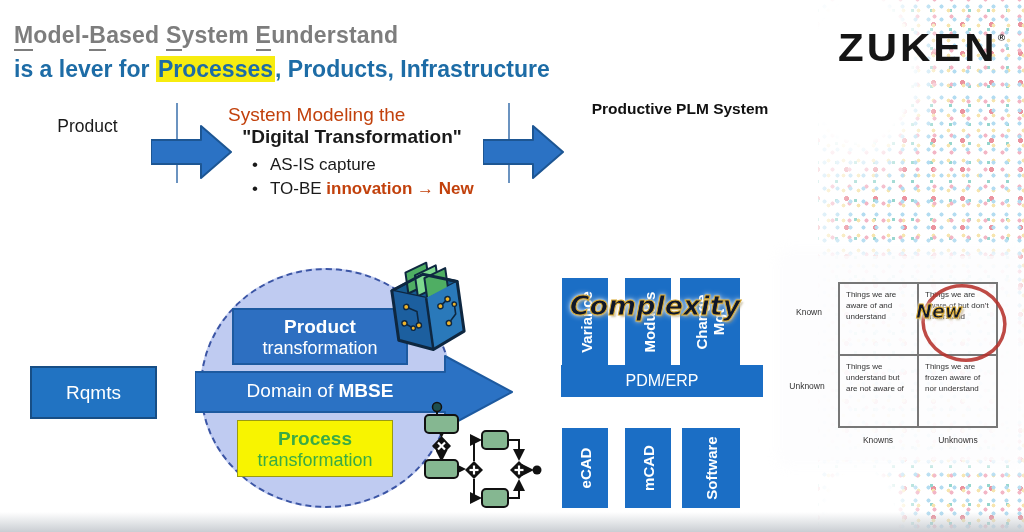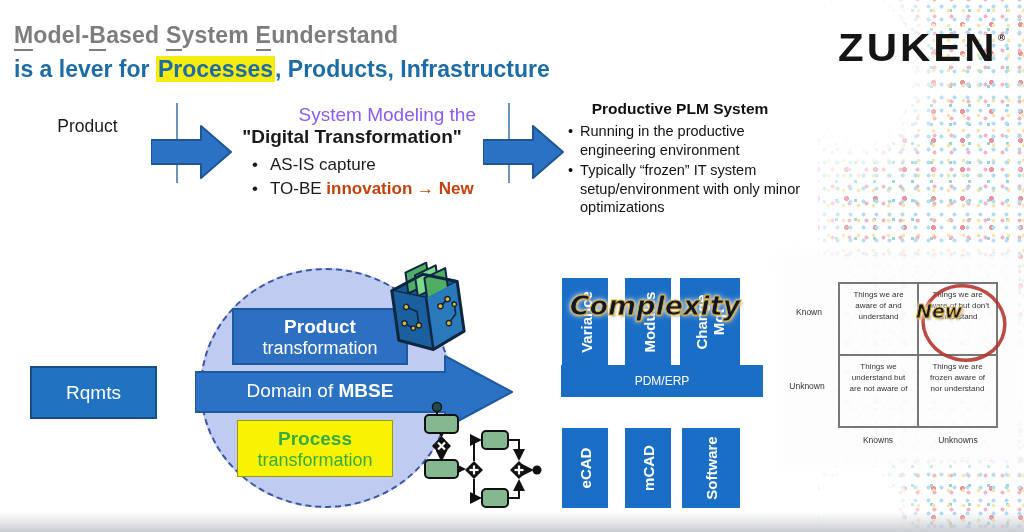--- a/index.html
+++ b/index.html
@@ -28,21 +28,21 @@
   .subtitle { position:absolute; left:14px; top:56px; font-size:23px; font-weight:bold; color:#1d6ca6; z-index:5; }
   .subtitle .hl { background:#f7ec0f; padding:0 2px; }
   .logo { position:absolute; left:838px; top:24px; font-size:42px; font-weight:800; color:#151515; letter-spacing:3px; transform:scaleY(.92); z-index:5; }
   .logo sup { font-size:10px; font-weight:bold; vertical-align:22px; letter-spacing:0; }
 
   
   .prodreq { position:absolute; left:10px; top:116px; width:155px; text-align:center; font-size:17.5px; line-height:21px; color:#1a1a1a; z-index:5; }
   .vline { position:absolute; width:2px; height:80px; top:103px; background:#6b93c0; z-index:4; }
   .blockarrow { position:absolute; z-index:5; }
   .sysmod { position:absolute; left:228px; top:104px; width:248px; z-index:5; }
-  .sysmod .h1 { text-align:right; font-size:19px; color:#8b5cf6; }
+  .sysmod .h1 { text-align:left; font-size:19px; color:#c2410c; }
   .sysmod .h2 { text-align:center; font-size:19px; font-weight:bold; color:#1a1a1a; }
   .sysmod ul { list-style:none; margin-top:5px; padding-left:24px; }
   .sysmod li { font-size:17px; line-height:24px; color:#1a1a1a; }
   .sysmod li::before { content:"•"; margin-right:12px; }
   .accent-red { color:#c2410c; font-weight:bold; }
   .plm { position:absolute; left:552px; top:100px; width:256px; z-index:5; }
   .plm .h1 { text-align:center; font-size:15.5px; font-weight:bold; color:#111; }
   .plm ul { list-style:none; margin-top:4px; padding-left:16px; }
   .plm li { font-size:14.5px; line-height:18.5px; color:#111; margin-bottom:2px; text-indent:-12px; padding-left:12px; }
   .plm li::before { content:"•"; margin-right:7px; }
@@ -66,26 +66,26 @@
   .wordart { position:absolute; font-family:"DejaVu Sans", sans-serif; font-weight:bold; font-style:italic; color:#0f172a; -webkit-text-stroke:1px #d9a92f; z-index:7;
     text-shadow: 0 0 3px #fff, 0 0 6px #fff, 2px 2px 2px rgba(120,90,10,.45); margin-top: 48px; }
   .wa-innovation { left:155px; top:474px; font-size:33px; }
   .wa-complexity { left:535px; top:242px; width:240px; text-align:center; font-size:27px; }
   .wa-alignment { left:534px; top:390px; width:236px; text-align:center; font-size:27px; }
   .wa-new { left:916px; top:252px; font-size:19px; }
 
   
   .col { position:absolute; background:#1b6ec5; z-index:3; }
   .col .rot { position:absolute; display:flex; align-items:center; justify-content:center; text-align:center; color:#fff; font-weight:bold; font-size:15px; line-height:17px; transform:rotate(-90deg); }
-  .pdm { position:absolute; left:561px; top:365px; width:202px; height:32px; background:#1b6ec5; color:#fff; font-size:12px; display:flex; align-items:center; justify-content:center; z-index:3; }
+  .pdm { position:absolute; left:561px; top:365px; width:202px; height:32px; background:#1b6ec5; color:#fff; font-size:16px; display:flex; align-items:center; justify-content:center; z-index:3; }
 
   
   .panel { position:absolute; left:784px; top:256px; width:232px; height:204px; background:rgba(253,253,254,.93); border-radius:6px; box-shadow:0 0 12px 8px rgba(253,253,254,.85); z-index:2; }
   .grid { position:absolute; left:838px; top:282px; width:160px; height:146px; display:grid; grid-template-columns:1fr 1fr; grid-template-rows:1fr 1fr; border:1px solid #777; z-index:3; }
-  .cell { border:0.5px solid #777; padding:6px 6px; font-size:8px; line-height:1.35; color:#333;text-align:center; }
+  .cell { border:0.5px solid #777; padding:6px 6px; font-size:8px; line-height:1.35; color:#333; }
   .mlabel { position:absolute; font-size:8.5px; color:#333; text-align:center; z-index:3; }
   .redcircle { position:absolute; left:916px; top:281px; z-index:4; }
 
   .bottomstrip { position:absolute; left:0; top:512px; width:1024px; height:20px; background:linear-gradient(to bottom, rgba(202,207,212,0), #caced3); z-index:8; }
 </style>
 </head>
 <body>
 
 <div id="slide">
 
@@ -117,24 +117,20 @@
     </ul>
   </div>
 
   <div class="vline" style="left:508px;"></div>
   <svg class="blockarrow" style="left:483px; top:124px;" width="82" height="56" viewBox="0 0 82 56">
     <polygon points="0,16 50,16 50,2 80,28 50,54 50,40 0,40" fill="#2b72c4" stroke="#1d5693" stroke-width="2" stroke-linejoin="round"></polygon>
   </svg>
 
   <div class="plm">
     <div class="h1">Productive PLM System</div>
-    <ul>
-      <li>Running in the productive engineering environment</li>
-      <li>Typically “frozen” IT system setup/environment with only minor optimizations</li>
-    </ul>
   </div>
 
   <div class="ellipse"></div>
 
   <div class="bluebox rqmts">
       <span>Rqmts</span>
     </div>
 
   <svg class="domain-arrow" width="320" height="76" viewBox="0 0 320 76">
     <polygon points="0,18 250,18 250,2 317,38 250,74 250,58 0,58" fill="#2b72c4" stroke="#1d5aa0" stroke-width="2" stroke-linejoin="round"></polygon>

